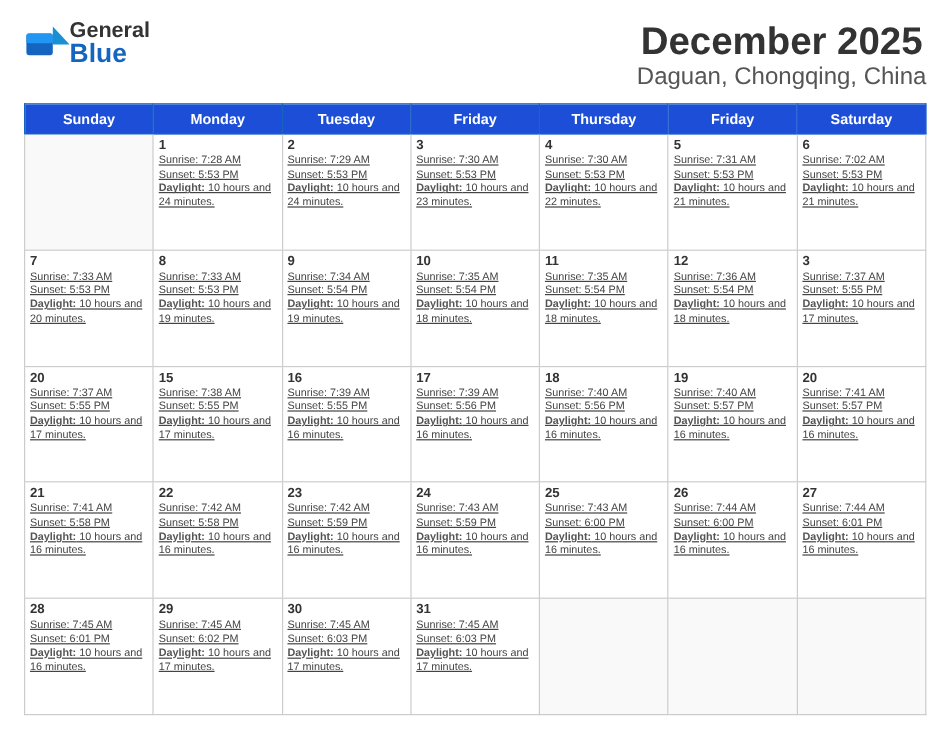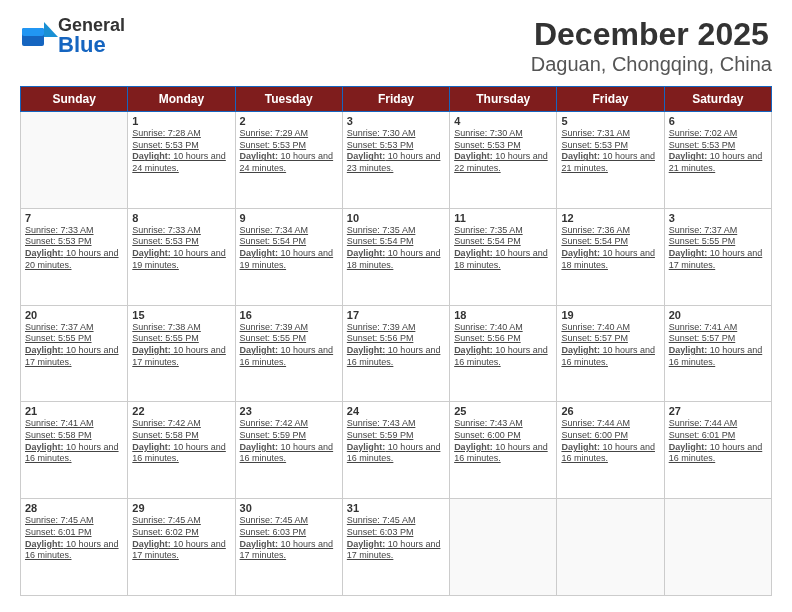--- a/index.html
+++ b/index.html
@@ -36,21 +36,21 @@
       color: #555;
     }
     .calendar {
       flex: 1;
       border: 1px solid #ccc;
       border-collapse: collapse;
       width: 100%;
       table-layout: fixed;
     }
     .calendar th {
-      background: #7f1d1d;
+      background: #1d4ed8;
       color: #fff;
       text-align: center;
       font-size: 12px;
       padding: 5px 2px;
       border: 1px solid #1565c0;
     }
     .calendar td {
       vertical-align: top;
       border: 1px solid #ccc;
       padding: 3px 4px;

